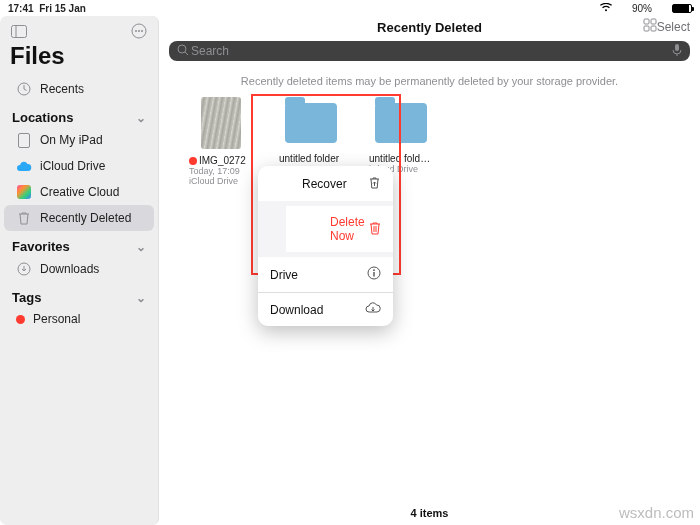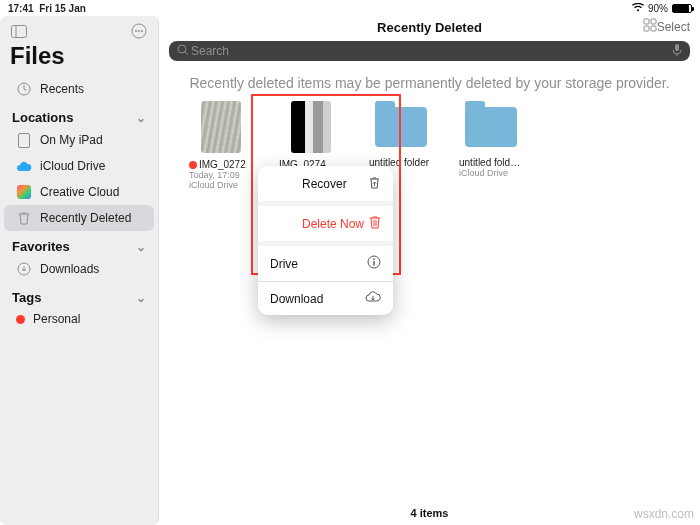--- a/index.html
+++ b/index.html
@@ -1,19 +1,19 @@
 <!DOCTYPE html>
 <html><head>
 <meta charset="utf-8">
 <style>
   * { box-sizing: border-box; margin: 0; padding: 0; font-family: -apple-system, "Helvetica Neue", Arial, sans-serif; }
   body { width: 700px; height: 525px; background: #fff; overflow: hidden; position: relative; color: #111; }
   .statusbar { position: absolute; top: 0; left: 0; right: 0; height: 16px; font-size: 10px; display: flex; align-items: center; padding: 0 8px; color: #222; }
   .statusbar .sb-left { flex: 0 0 auto; font-weight: 600; }
-  .statusbar .sb-right { margin-left: auto; display: flex; align-items: center; gap: 4px; }
+  .statusbar .sb-right { margin-left: auto; display: flex; align-items: center; gap: 20px; }
   .sb-wifi { display: inline-block; }
   .sb-batt { width: 20px; height: 9px; border: 1px solid #000; border-radius: 2px; position: relative; }
   .sb-batt::after { content:""; position:absolute; right:-3px; top:2px; width:2px; height:4px; background:#000; border-radius:0 1px 1px 0;}
   .sb-batt > div { height:100%; width:90%; background:#000; }
 
   .app { position: absolute; top: 16px; left: 0; right: 0; bottom: 0; display: flex; }
   .sidebar { width: 159px; background: #eeeeef; border-right: 1px solid #e0e0e0; display: flex; flex-direction: column; padding-top: 4px; border-radius: 7px; }
   .sb-top { display: flex; align-items: center; padding: 2px 10px 2px 10px; }
   .icon-btn { width: 18px; height: 18px; display:flex; align-items:center; justify-content:center; color:#8e8e93; border-radius:4px;}
   .sb-title { font-size: 24px; font-weight: 700; padding: 0 10px 6px 10px; }
@@ -23,43 +23,43 @@
   .chev { color:#8e8e93; font-size: 12px;}
   .dot { width:9px; height:9px; border-radius:50%; }
   .ico { width:16px; height:16px; display:flex; align-items:center; justify-content:center; font-size:14px; color:#7d7d82;}
 
   .content { flex:1; background:#fff; position:relative; display:flex; flex-direction:column; }
   .topbar { padding: 4px 10px 2px 10px; display:flex; align-items:center; justify-content:center; position:relative; }
   .topbar .title { font-size:13px; font-weight:600; }
   .topbar .right { position:absolute; right:10px; top:2px; display:flex; align-items:center; color:#6f6f74; font-size:12px;}
   .search { margin: 4px 10px 6px 10px; background:#404040; border-radius:8px; height:20px; display:flex; align-items:center; padding:0 8px; color:#8e8e93; font-size:12px; gap:2px;}
   .mic { margin-left:auto; }
-  .notice { text-align:center; font-size:14px; color:#8e8e93; padding: 8px 0 10px 0;}
+  .notice { text-align:center; font-size:11px; color:#8e8e93; padding: 8px 0 10px 0;}
   .grid { display:flex; gap: 26px; padding: 0 30px; align-items:flex-start;}
   .item { width: 64px; text-align:left; font-size:10px; }
   .thumb { width: 40px; height: 52px; margin: 0 auto 6px auto; border-radius:3px; background:#bfbfbf; position:relative; overflow:hidden;}
   .thumb.photo1 { background: repeating-linear-gradient(100deg,#d8d8d0,#a8a8a0 3px,#c6c6be 6px); }
   .thumb.photo2 { background: linear-gradient(90deg,#000 0 35%, #e8e8e8 35% 55%, #9a9a9a 55% 80%, #cfcfcf 80% 100%); }
   .folder { width: 52px; height: 40px; margin: 6px auto 10px auto; background:#7ab6d9; border-radius:4px; position:relative;}
   .folder::before { content:""; position:absolute; top:-6px; left:0; width:20px; height:8px; background:#7ab6d9; border-radius:3px 3px 0 0;}
   .fname { font-size:10px; color:#222; white-space:nowrap; overflow:hidden; text-overflow:ellipsis;}
   .fsub  { font-size:9px; color:#8e8e93; }
   .redmarker { width:8px;height:8px;border-radius:50%;background:#ff3b30;display:inline-block;vertical-align:middle;margin-right:2px;}
 
   .highlight-box { position:absolute; border:2px solid #ff3b30; pointer-events:none; }
   .context-menu { position:absolute; width:135px; background:#f4f4f6; border-radius:10px; box-shadow:0 6px 20px rgba(0,0,0,.25); overflow:hidden; font-size:12px;}
   .context-menu .mi { display:flex; align-items:center; justify-content:space-between; padding:9px 12px; border-bottom:1px solid #ddd; background:#fff;}
   .context-menu .mi:last-child { border-bottom:none;}
   .context-menu .mi.sep-after { margin-bottom:5px; border-bottom:none;padding-left:44px;}
-  .context-menu .mi.danger { color:#ff3b30;}
+  .context-menu .mi.danger { color:#ff3b30;margin-left:28px;}
   .mi .micon { color:#555;}
   .mi.danger .micon { color:#ff3b30;}
 
   .footer { position:absolute; bottom:6px; left:0; right:0; text-align:center; font-size:11px; font-weight:600; }
-  .watermark { position:absolute; bottom:4px; right:6px; font-size:12px; color:#bdbdbd;}
+  .watermark { position:absolute; bottom:4px; right:6px; font-size:15px; color:#bdbdbd;}
 </style>
 </head>
 <body>
 
 <div class="statusbar">
   <span class="sb-left"><span>17:41</span>&nbsp;&nbsp;<span>Fri 15 Jan</span></span>
   <span class="sb-right">
     <span class="sb-wifi">
       <svg width="12" height="9" viewBox="0 0 12 9">
           <path d="M6 8.2a1 1 0 100-2 1 1 0 000 2zM3 5.2a5 5 0 016 0l.9-1A6.5 6.5 0 002.1 4.2zM.7 2.7A9.5 9.5 0 0111.3 2.7l.7-1A11 11 0 000 1.7z" fill="#000"></path>
@@ -189,24 +189,20 @@
     <div class="notice">Recently deleted items may be permanently deleted by your storage provider.</div>
 
     <div class="grid">
       <div class="item">
         <div class="thumb photo1"></div>
         <div class="fname"><span class="redmarker"></span><span>IMG_0272</span></div>
         <div class="fsub">Today, 17:09</div>
         <div class="fsub">iCloud Drive</div>
       </div>
       <div class="item">
-        <div class="thumb photo2"></div>
-        <div class="fname">IMG_0274</div>
-      </div>
-      <div class="item">
         <div class="folder"></div>
         <div class="fname">untitled folder</div>
       </div>
       <div class="item">
         <div class="folder"></div>
         <div class="fname">untitled folder 2</div>
         <div class="fsub">iCloud Drive</div>
       </div>
     </div>
 

